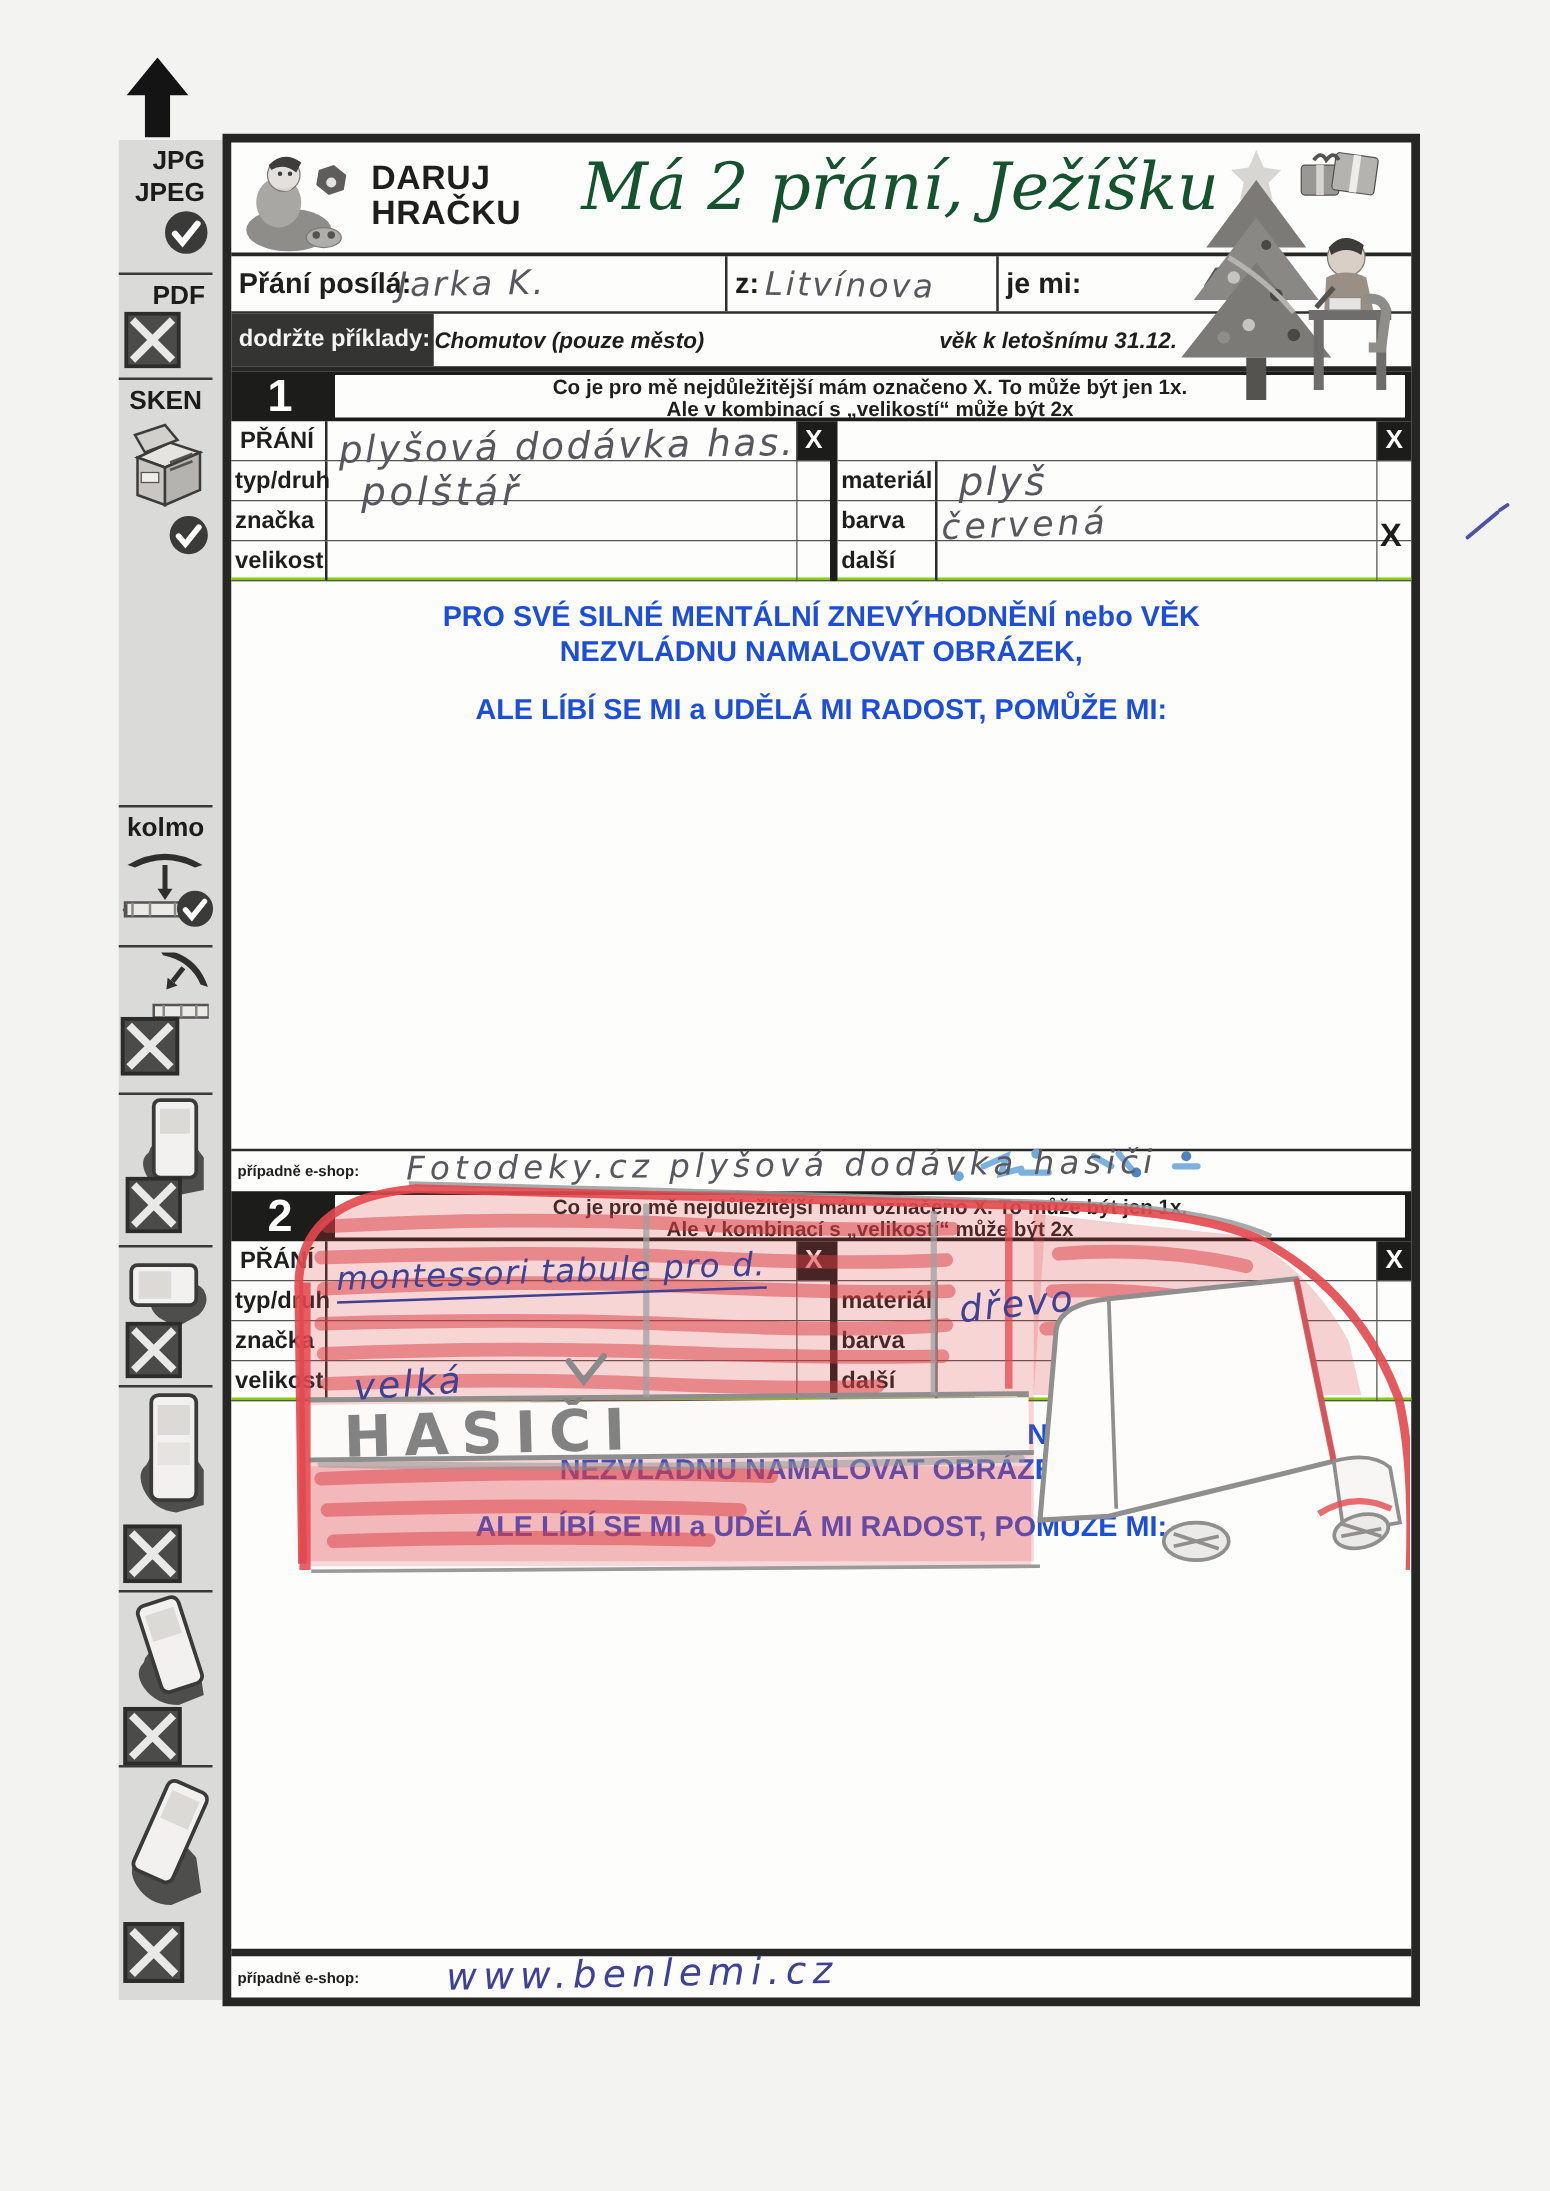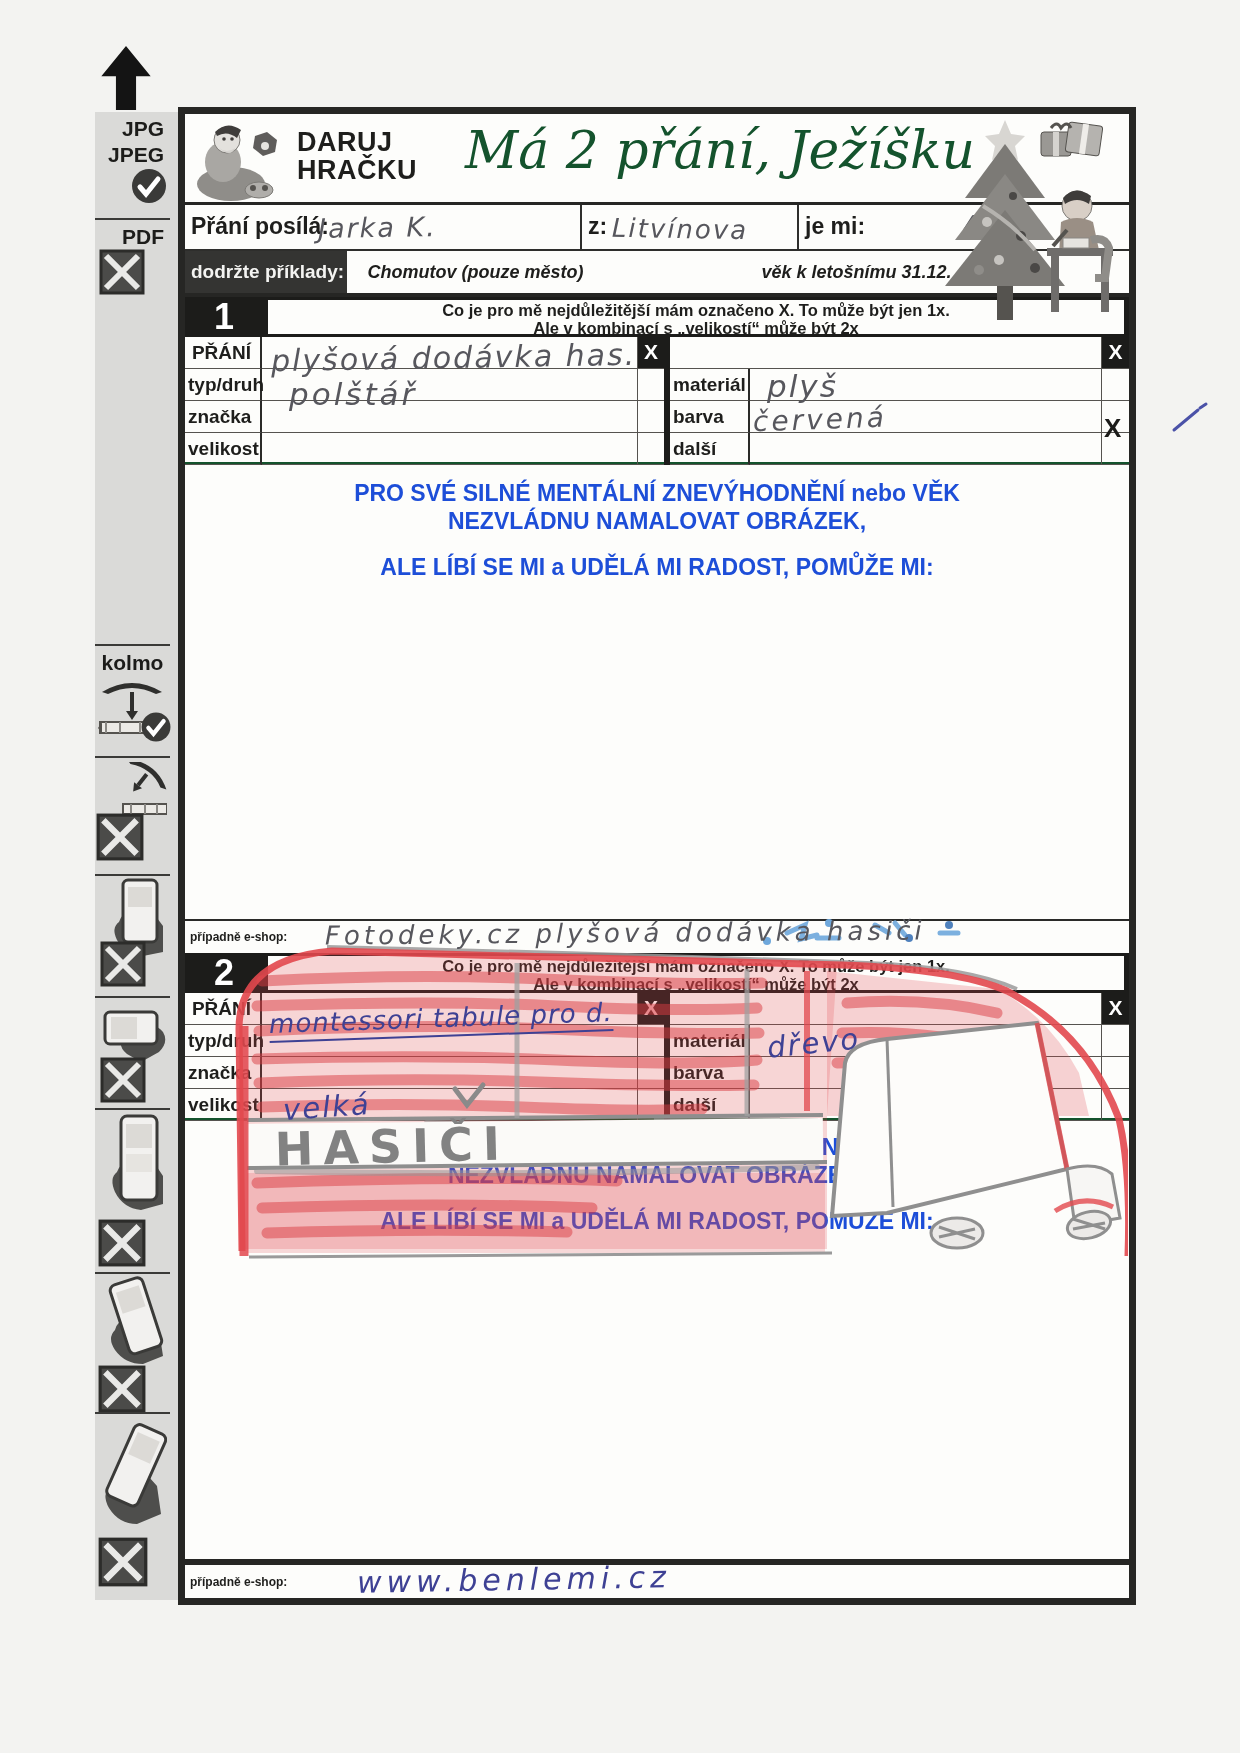--- a/index.html
+++ b/index.html
@@ -26,29 +26,29 @@
   .rowA{top:91px;height:46px;border-bottom:2px solid #2e2e2c;display:flex;}
   .rowA .cell{box-sizing:border-box;height:100%;padding:8px 0 0 6px;font-weight:bold;font-size:23px;}
   .rowA .c1{width:395px;}
   .rowA .c2{width:217px;border-left:2px solid #2e2e2c;}
   .rowA .c3{flex:1;border-left:2px solid #2e2e2c;}
   .rowB{top:137px;height:46px;border-bottom:4px solid #262624;display:flex;}
   .rowB .lab{width:162px;background:#343432;color:#f4f4f2;font-weight:bold;font-size:19px;
              display:flex;align-items:center;padding-left:6px;box-sizing:border-box;}
   .rowB .ex{font-style:italic;font-weight:bold;font-size:18px;display:flex;align-items:center;
             justify-content:center;box-sizing:border-box;}
-  .rowB .e1{width:233px;} .rowB .e2{width:217px;margin-left:20px;} .rowB .e3{flex:1;}
+  .rowB .e1{width:233px;} .rowB .e2{width:217px;} .rowB .e3{flex:1;}
   .banner{height:40px;background:#1c1c1a;display:flex;}
   .banner1{top:183px;} .banner2{top:839px;}
   .sec-num{width:78px;color:#fff;font-weight:bold;font-size:36px;display:flex;
            align-items:center;justify-content:center;}
   .instr{flex:1;background:#fdfdfb;margin:3px 5px;text-align:center;font-weight:bold;
          font-size:16.5px;line-height:1.12;padding-top:1px;}
   .wtable{height:128px;display:grid;grid-template-columns:77px 375px 27px 6px 80px 351px 28px;
-          grid-template-rows:repeat(4,32px);border-bottom:3px solid #14532d;}
+          grid-template-rows:repeat(4,32px);border-bottom:3px solid #84cc16;}
   .table1{top:223px;} .table2{top:879px;}
   .wtable .divider{grid-column:4;grid-row:1/5;background:#1c1c1a;}
   .lbl{font-weight:bold;font-size:19px;padding:5px 2px 0 3px;border-right:2px solid #2a2a28;
        border-bottom:1px solid #55534f;box-sizing:border-box;white-space:nowrap;}
   .lbl.c{text-align:center;padding-left:0;}
   .inp{border-bottom:1px solid #55534f;box-sizing:border-box;}
   .xc{border-left:1px solid #55534f;border-bottom:1px solid #55534f;box-sizing:border-box;}
   .xon{background:#1c1c1a;color:#fff;font-weight:bold;font-size:21px;text-align:center;
        line-height:30px;}
   .statement{position:absolute;left:0;width:944px;text-align:center;font-weight:bold;
@@ -94,20 +94,35 @@
     </div>
 
     <div class="sb-item" style="top:106px;height:84px;">
       <span class="sb-label">PDF</span>
       <svg class="badge" style="left:3px;top:28px;" width="48" height="48" viewBox="0 0 48 48">
         <rect x="3" y="3" width="42" height="42" fill="#4b4b49" stroke="#2c2c2a" stroke-width="3"></rect>
         <path d="M8,8 L40,40 M40,8 L8,40" stroke="#e9e9e7" stroke-width="6"></path>
       </svg>
     </div>
 
+    <div class="sb-item" style="top:190px;height:146px;">
+      <span class="sb-label center">SKEN</span>
+      <svg class="badge" style="left:7px;top:32px;" width="62" height="76" viewBox="0 0 62 76">
+        <path d="M8,30 L34,18 L58,26 L30,38 Z" fill="#e6e4e0" stroke="#3c3c3a" stroke-width="2"></path>
+        <path d="M6,12 L30,4 L40,16 L14,26 Z" fill="#d2d0cc" stroke="#3c3c3a" stroke-width="2"></path>
+        <path d="M8,30 L30,38 L30,68 L8,60 Z" fill="#c9c7c3" stroke="#3c3c3a" stroke-width="2"></path>
+        <path d="M30,38 L58,26 L58,56 L30,68 Z" fill="#b5b3af" stroke="#3c3c3a" stroke-width="2"></path>
+        <rect x="11" y="42" width="14" height="8" fill="#efede9" stroke="#55534f"></rect>
+        <path d="M34,34 l18,-7 M34,40 l18,-7" stroke="#55534f" stroke-width="2"></path>
+      </svg>
+      <svg class="badge" style="left:38px;top:106px;" width="36" height="36" viewBox="0 0 40 40">
+        <circle cx="20" cy="20" r="17" fill="#3a3a38"></circle>
+        <path d="M11,21 l6,7 l12,-15" stroke="#fff" stroke-width="5" fill="none" stroke-linecap="round"></path>
+      </svg>
+    </div>
 
 
     <div class="sb-item" style="top:532px;height:112px;">
       <span class="sb-label center">kolmo</span>
       <svg class="badge" style="left:1px;top:32px;" width="72" height="62" viewBox="0 0 72 62">
         <path d="M6,14 Q36,-4 66,14 L60,16 Q36,4 12,16 Z" fill="#2f2f2d"></path>
         <line x1="36" y1="14" x2="36" y2="34" stroke="#2f2f2d" stroke-width="4"></line>
         <path d="M36,42 l-6,-9 h12 z" fill="#2f2f2d"></path>
         <rect x="4" y="44" width="64" height="11" fill="#eceae6" stroke="#55534f" stroke-width="2"></rect>
         <path d="M10,44 v11 M24,44 v11 M44,44 v11 M56,44 v11" stroke="#8a8884" stroke-width="2"></path>

